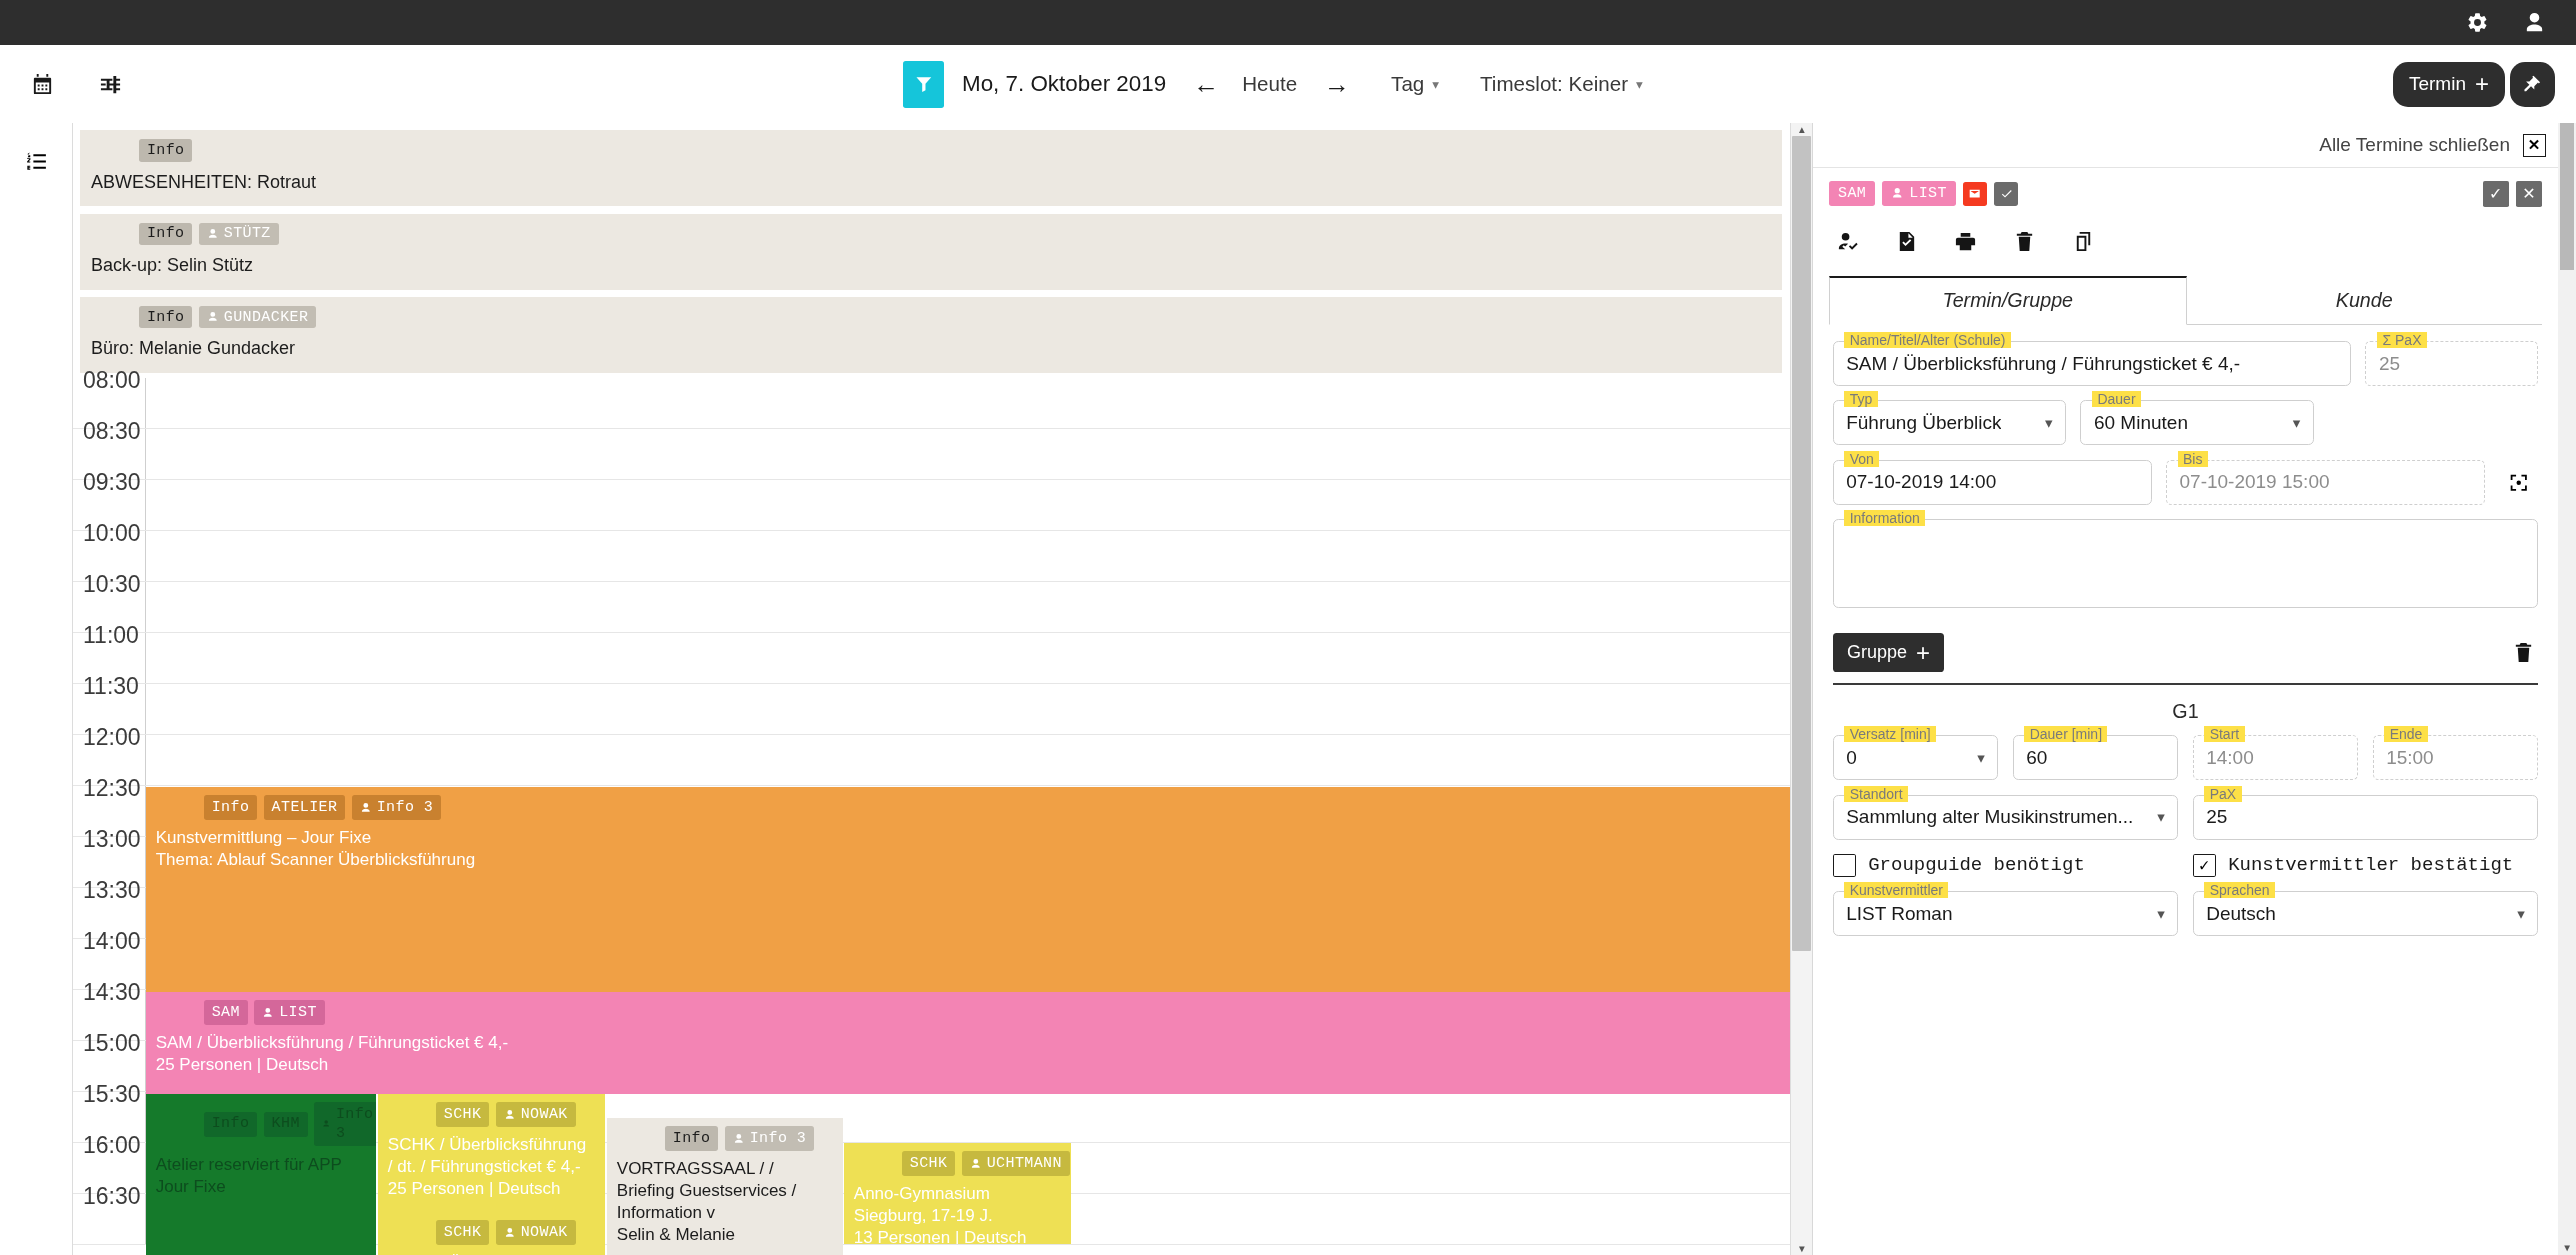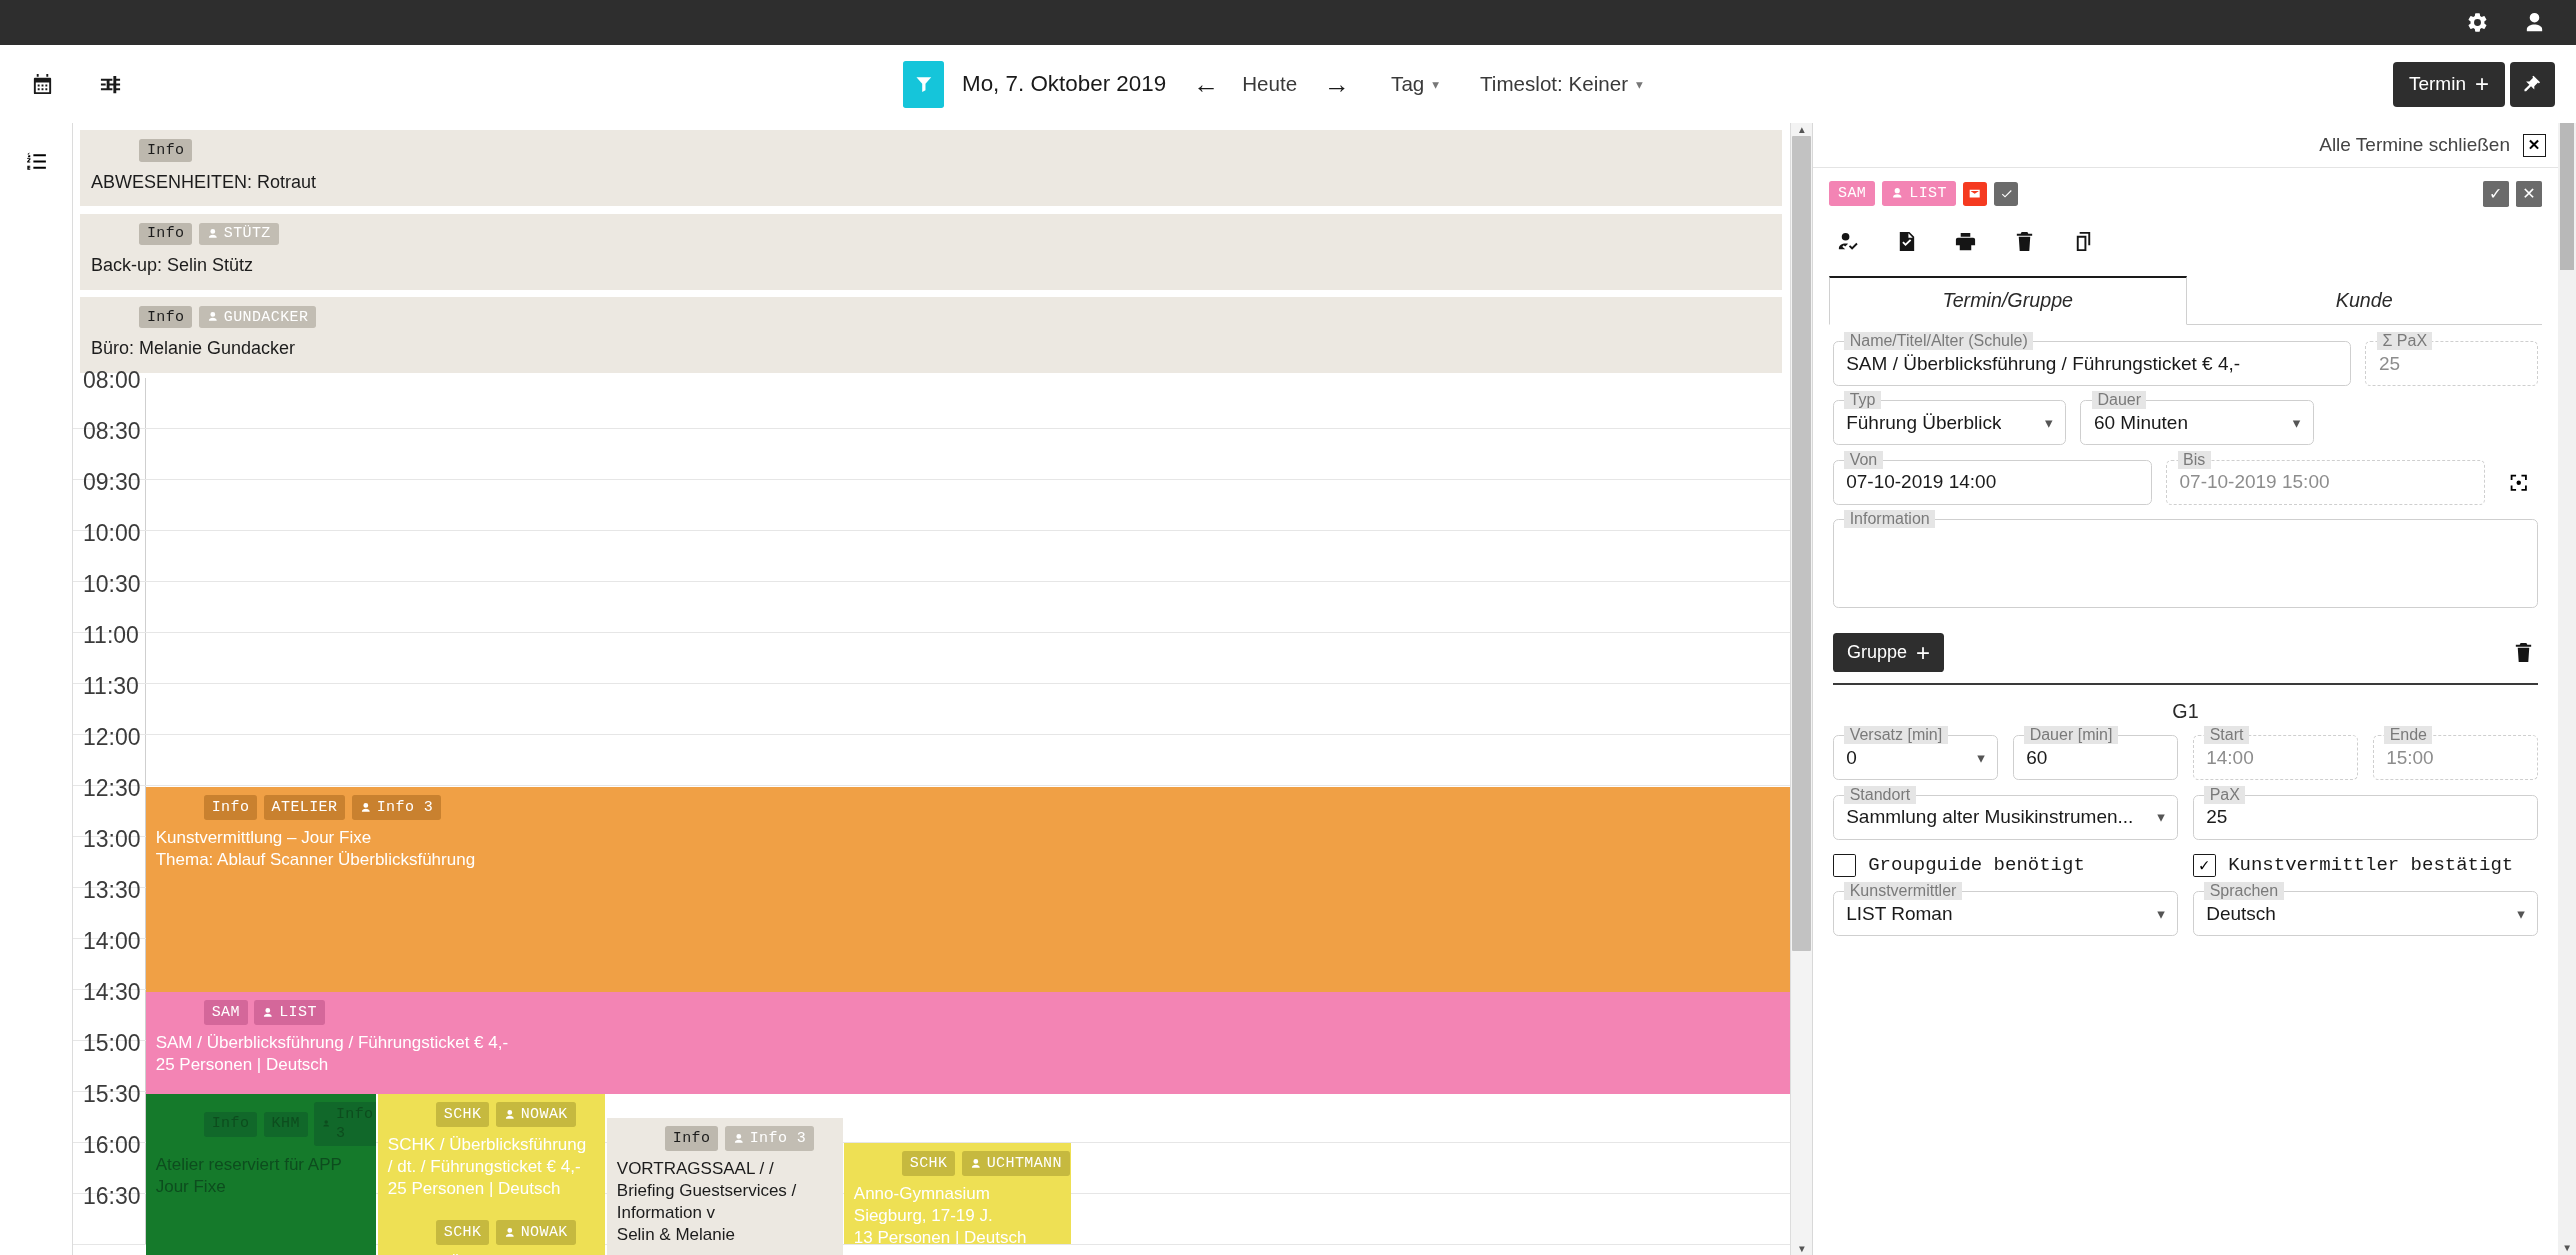--- a/index.html
+++ b/index.html
@@ -43,21 +43,21 @@
   }
   .heute { font-size: 20.6px; color: #3a3a3a; margin-left: 23px; cursor: pointer; }
   .dd {
     font-size: 20.6px; color: #3a3a3a; margin-left: 41px; cursor: pointer;
     display: flex; align-items: center; gap: 8px; white-space: nowrap;
   }
   .caret { font-size: 13.4px; color: #777; }
 
   .tb-right { position: absolute; right: 21.5px; display: flex; align-items: center; gap: 4.5px; }
   .btn-dark {
-    background: #2e2e2e; color: #fff; border-radius: 4px; height: 45px;
+    background: #2e2e2e; color: #fff; border-radius: 15px; height: 45px;
     display: flex; align-items: center; justify-content: center; gap: 9px;
     padding: 0 16px; font-size: 19px; cursor: pointer;
   }
   .btn-dark.sq { width: 45px; padding: 0; }
   .plus-g { font-size: 24px; font-weight: 300; line-height: 1; }
 
   
   .rail {
     position: absolute; top: 123px; left: 0; width: 73px; bottom: 0;
     background: #fff; border-right: 0.9px solid #dcdcdc;
@@ -171,22 +171,22 @@
     flex: 1; text-align: center; font-size: 19.7px; color: #2a2a2a; padding: 10.7px 0 12.5px;
     cursor: pointer; border-top: 2.7px solid transparent; font-style: italic;
   }
   .tab.active { border-top: 2.7px solid #1a1a1a; border-left: 0.9px solid #d0d0d0;
     border-right: 0.9px solid #d0d0d0; background: #fff; margin-bottom: -0.9px; border-bottom: 0.9px solid #fff; }
 
   .form { padding: 16px 19.7px 0 19.7px; }
   .row { display: flex; gap: 14.3px; margin-bottom: 14.3px; align-items: flex-start; }
   .fld { position: relative; flex: 1; }
   .fld > .lg {
-    position: absolute; top: -9px; left: 11.6px; background: #e5e5e5; padding: 0 5.4px;
-    font-size: 16px; color: #7a7a7a; z-index: 2; white-space: nowrap;
+    position: absolute; top: -9px; left: 11.6px; background: #fde047; padding: 0 5.4px;
+    font-size: 14px; color: #7a7a7a; z-index: 2; white-space: nowrap;
   }
   .fbox {
     border: 0.9px solid #cfcfcf; border-radius: 5.4px; height: 45px;
     display: flex; align-items: center; padding: 0 12.5px; font-size: 19px; color: #1a1a1a;
     background: #fff;
   }
   .fbox.dash { border-style: dashed; color: #8d8d8d; }
   .fbox.sel { justify-content: space-between; cursor: pointer; }
   .fbox .v { overflow: hidden; text-overflow: ellipsis; white-space: nowrap; }
   .fbox .cv { color: #555; font-size: 15px; margin-left: 7.2px; }

